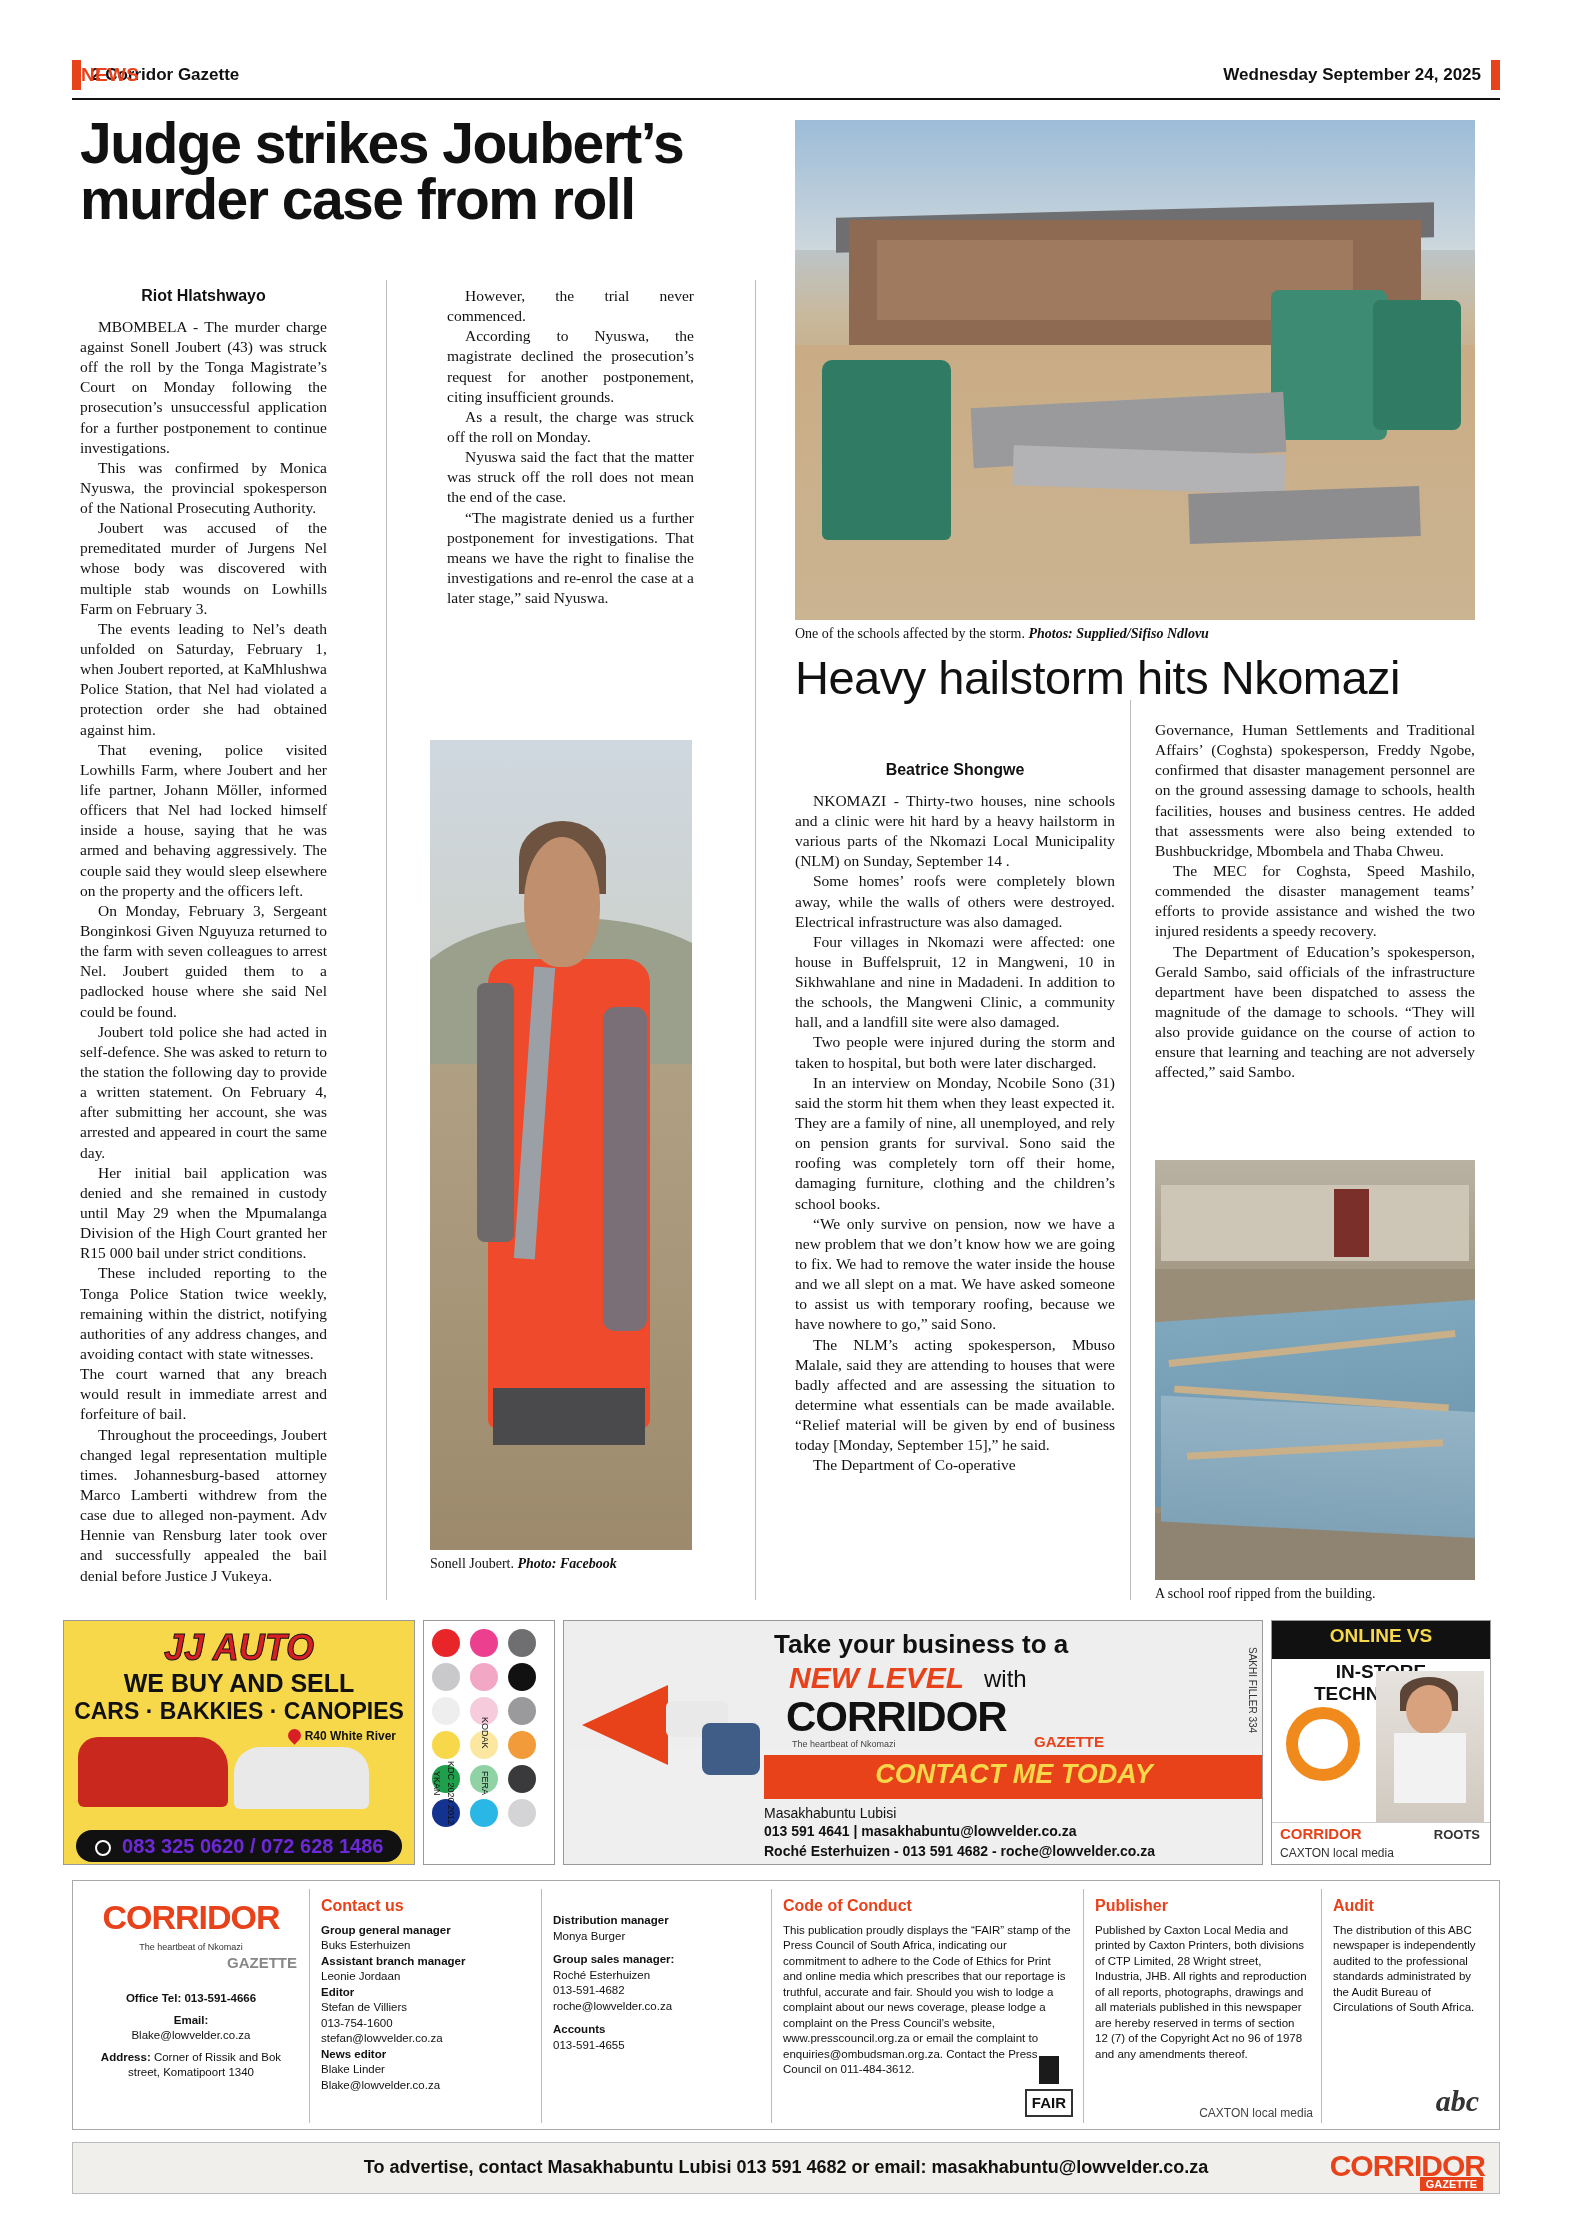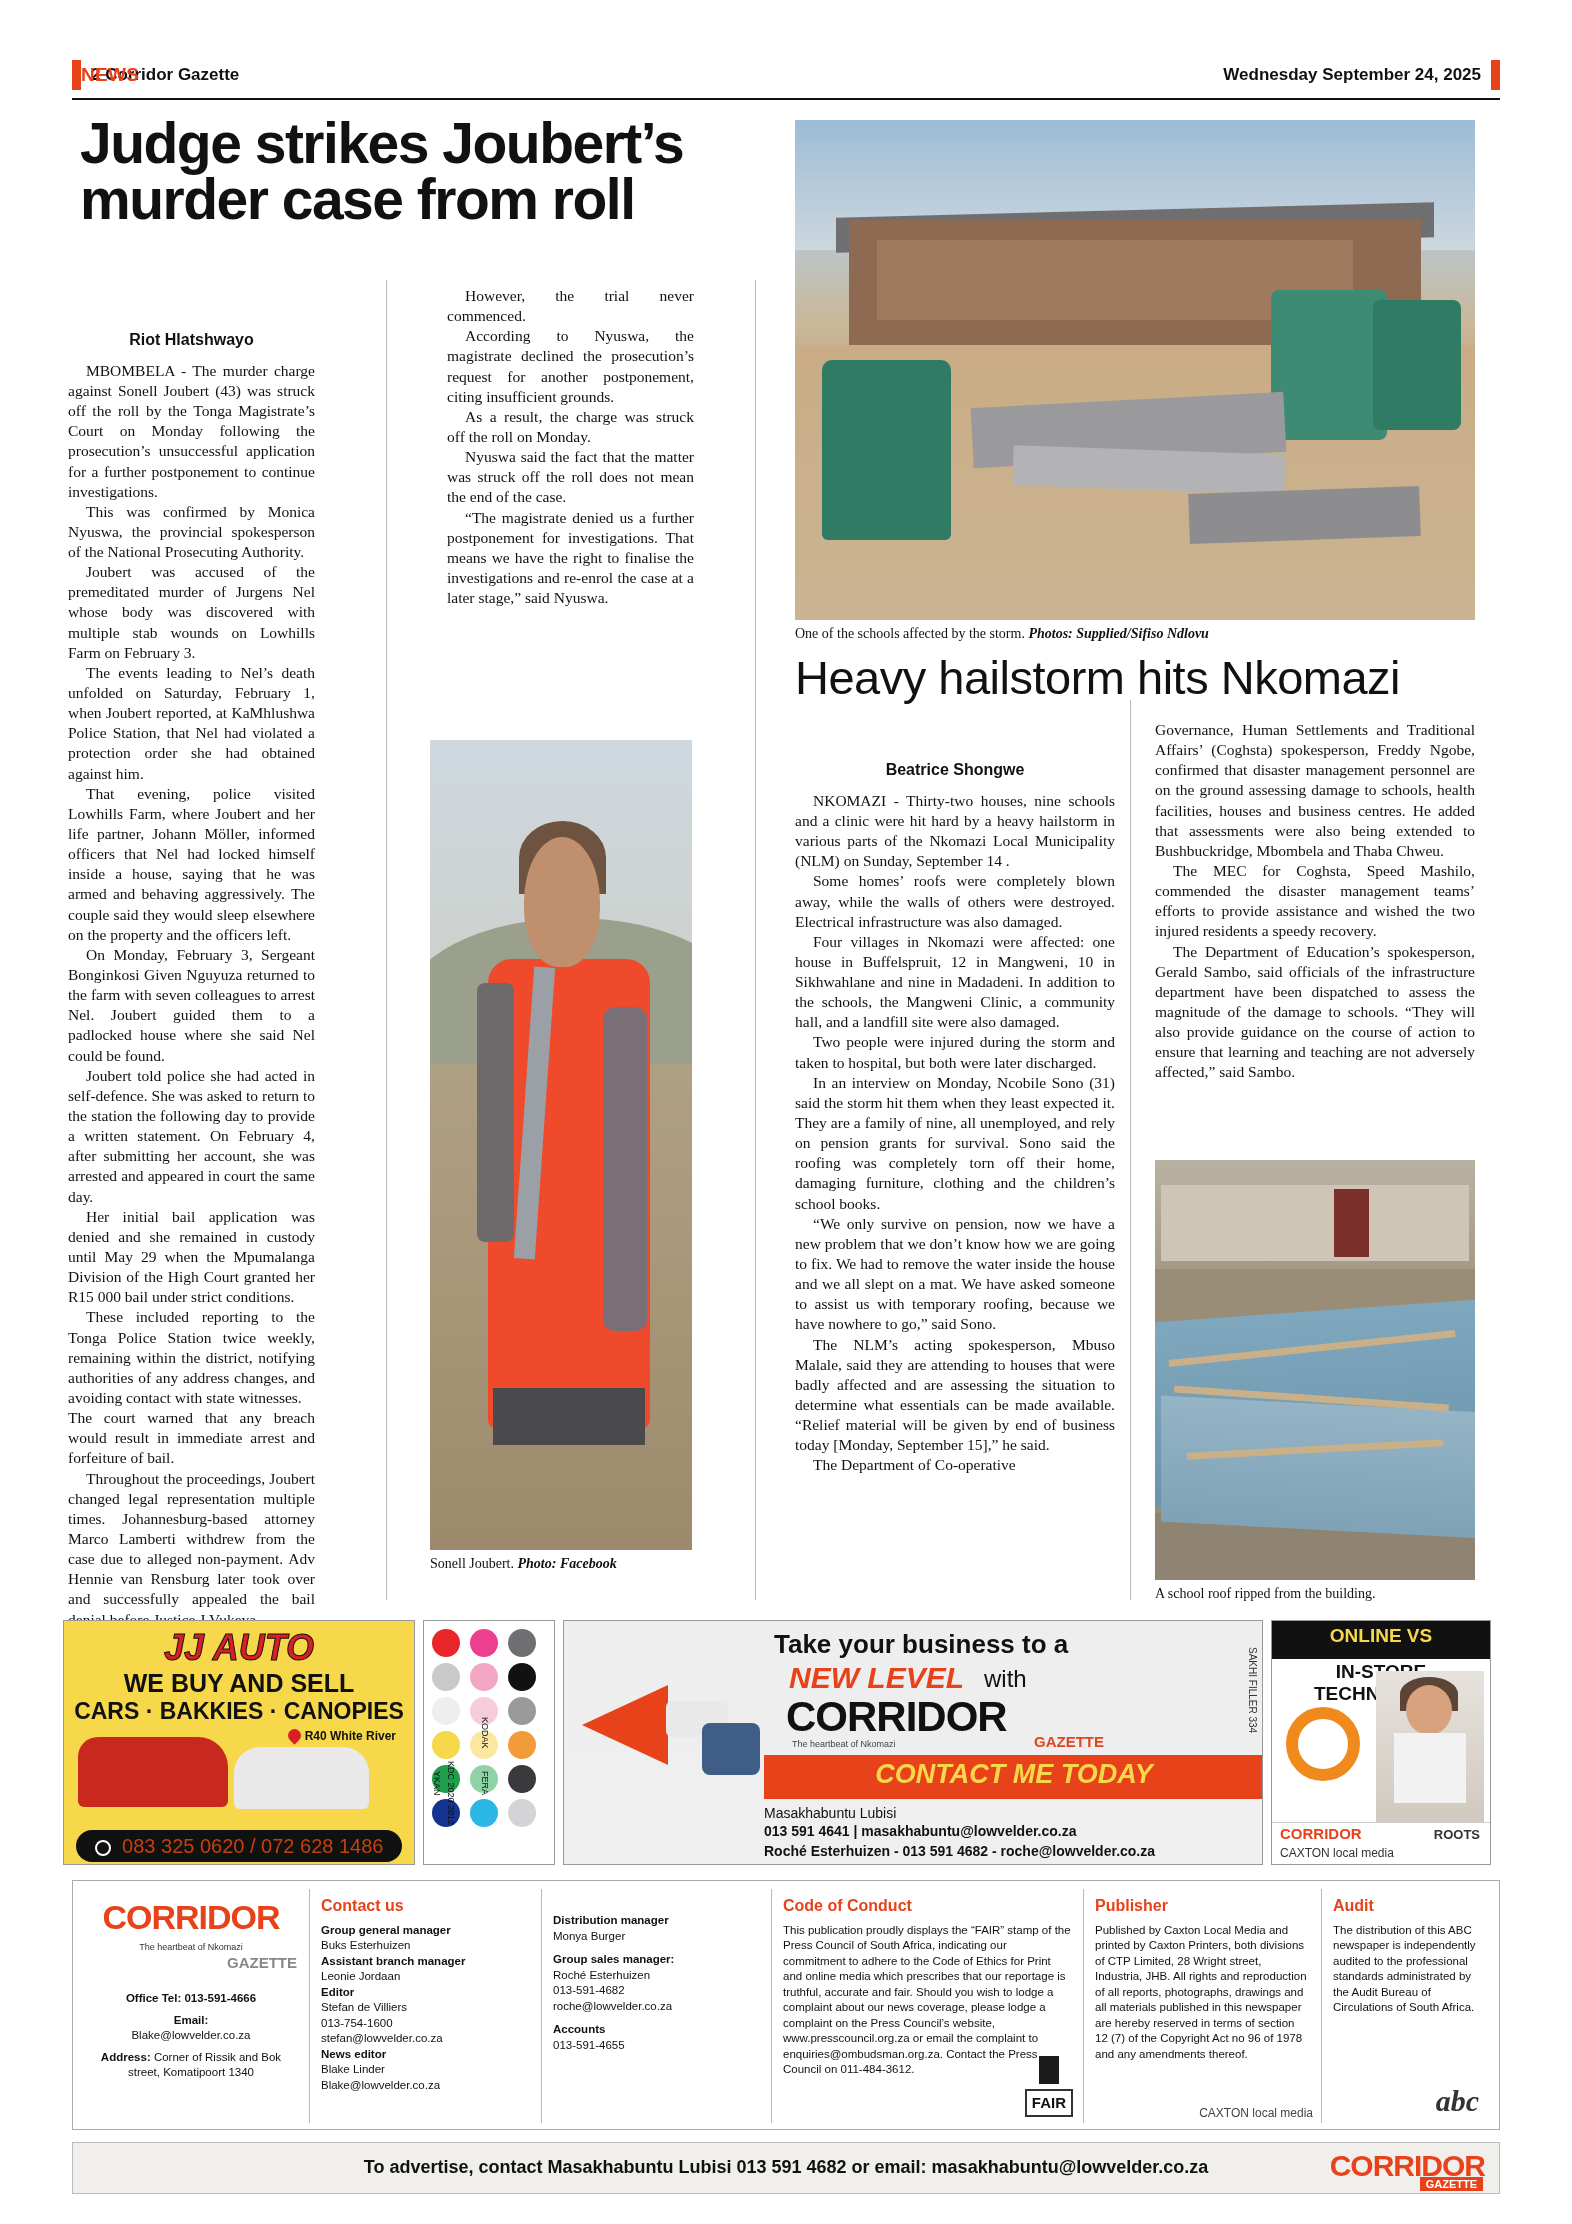--- a/index.html
+++ b/index.html
@@ -39,21 +39,21 @@
   .byline {
     font-family:"Liberation Sans", sans-serif; font-weight:bold; font-size:16px;
     text-align:center; margin-bottom:10px;
   }
 
   
   .col { position:absolute; font-size:15.5px; line-height:1.30; text-align:justify; }
   .col p { margin:0; text-indent:18px; }
   .col p.noind { text-indent:0; }
 
-  #col1 { left:68px; top:286px; width:247px;margin-top:44px; }
+  #col1 { left:80px; top:286px; width:247px; }
   #col2 { left:447px; top:286px; width:247px; }
 
   .vrule { position:absolute; width:1px; background:#bbb; }
 
   
   .photo-top {
     position:absolute; left:795px; top:120px; width:680px; height:500px;
     background:linear-gradient(#9fb6cd 0%, #b9c8d4 22%, #c9b89a 40%, #c2a57f 58%, #c7b291 100%);
     overflow:hidden;
   }
@@ -115,21 +115,21 @@
   .pr-ground { position:absolute; left:0; top:84%; width:100%; height:16%; background:#8f8471; }
 
   
   .ad-band { position:absolute; left:63px; top:1620px; width:1428px; height:219px; }
   .ad-box { position:absolute; border:1px solid #999; background:#fff; overflow:hidden; }
 
   #ad1 { left:0; top:0; width:352px; height:245px; background:#f7d84a; }
   .jj-title { font-family:"Liberation Sans", sans-serif; font-weight:bold; font-style:italic; font-size:36px; color:#d81f26; text-align:center; margin-top:6px; -webkit-text-stroke:1px #111; }
   .jj-sub { font-family:"Liberation Sans", sans-serif; font-weight:bold; font-size:25px; color:#111; text-align:center; }
   .jj-sub2 { font-family:"Liberation Sans", sans-serif; font-weight:bold; font-size:23px; color:#111; text-align:center; background:#f7d84a; }
-  .jj-phone { position:absolute; left:0; bottom:6px; width:100%; text-align:center; font-family:"Liberation Sans", sans-serif; font-weight:normal; font-size:20px; color:#c2410c; }
+  .jj-phone { position:absolute; left:0; bottom:6px; width:100%; text-align:center; font-family:"Liberation Sans", sans-serif; font-weight:bold; font-size:20px; color:#6d28d9; }
   .jj-phonebar { position:absolute; left:12px; right:12px; bottom:2px; height:32px; background:#111; border-radius:16px; }
   .jj-car { position:absolute; width:150px; height:70px; background:#c9281f; border-radius:20px 30px 6px 6px; }
   .jj-car2 { position:absolute; width:135px; height:62px; background:#e9e9ea; border-radius:26px 26px 6px 6px; }
   .jj-pin { position:absolute; right:18px; top:108px; font-family:"Liberation Sans", sans-serif; font-size:12px; font-weight:bold; color:#111; text-align:left; }
 
   #ad2 { left:360px; top:0; width:132px; height:245px; background:#fff; }
   .dotgrid { position:absolute; left:8px; top:8px; display:grid; grid-template-columns:repeat(3, 34px); grid-auto-rows:30px; gap:4px; }
   .dot { width:28px; height:28px; border-radius:50%; }
 
   #ad3 { left:500px; top:0; width:700px; height:245px; background:#efefef; }

